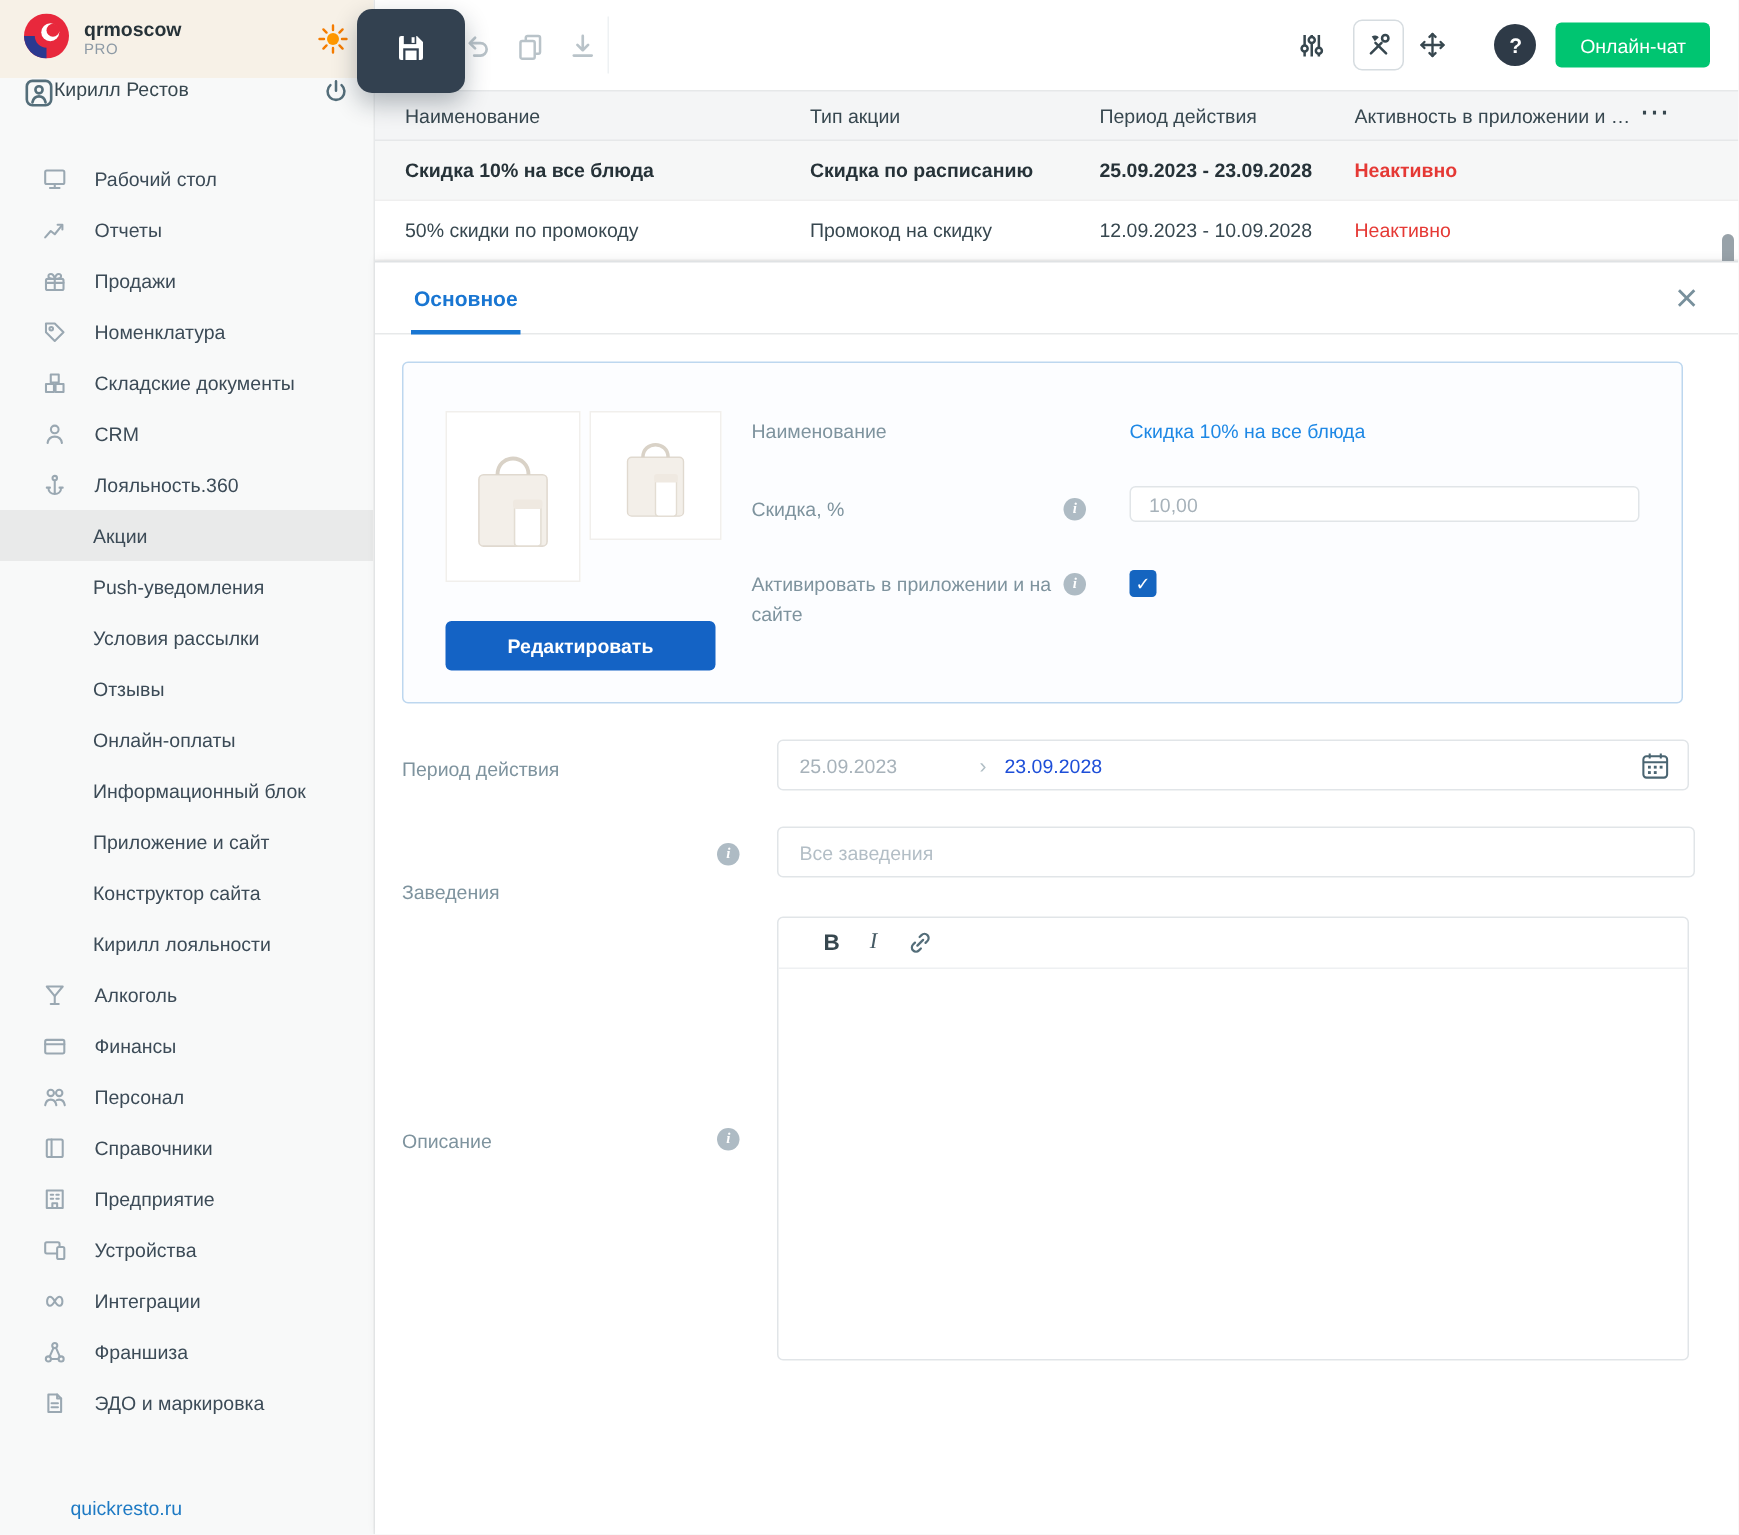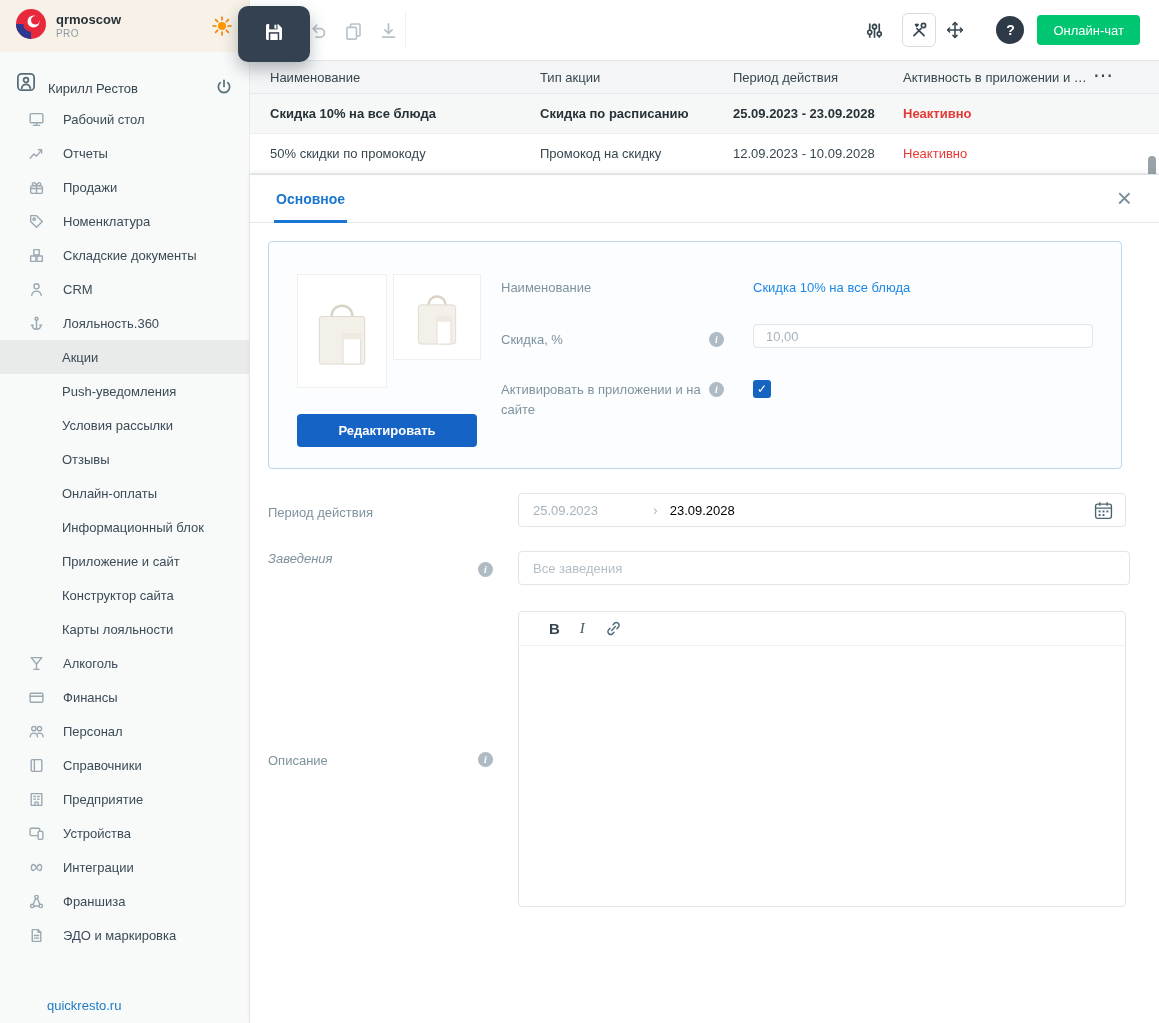--- a/index.html
+++ b/index.html
@@ -7,21 +7,21 @@
   body { font-family:"Liberation Sans", sans-serif; background:#eef0f2; }
   .app { position:relative; width:1159px; height:1023px; background:#fff; overflow:hidden; display:flex; }
 
   
   .sidebar { width:250px; flex-shrink:0; background:#f8f9f9; border-right:1px solid #e7e9ea; display:flex; flex-direction:column; position:relative; }
   .side-head { height:52px; background:#f7f1e7; display:flex; align-items:center; padding:0 16px; flex-shrink:0; }
   .brand-block { margin-left:10px; line-height:1.15; }
   .brand { font-size:13px; font-weight:700; color:#263238; }
   .tier { font-size:10px; color:#8d9aa5; letter-spacing:.4px; }
   .sun { margin-left:auto; width:22px; height:22px; }
-  .user-row { height:44px; display:flex; align-items:flex-end; padding:0 16px; gap:12px; flex-shrink:0; }
+  .user-row { height:44px; display:flex; align-items:flex-start; padding:0 16px; flex-shrink:0; }
   .user-name { font-size:13px; color:#37474f; }
   .power { margin-left:auto; width:18px; height:18px; color:#546e7a; }
   .menu { flex:1; padding-top:6px; overflow:hidden; }
   .mi { height:34px; display:flex; align-items:center; padding-left:28px; gap:18px; cursor:pointer; }
   .mi.sub { padding-left:62px; }
   .mi.act { background:#e9eaea; }
   .mi-ic { width:17px; height:17px; color:#9aa8b2; display:flex; align-items:center; }
   .mi-lb { font-size:13px; color:#3c4b57; white-space:nowrap; }
   .side-foot { padding:6px 0 10px; flex-shrink:0; }
   .whats-row { display:flex; align-items:center; padding:0 16px; gap:8px; height:26px; }
@@ -78,24 +78,24 @@
   .lb-act { left:232px; top:122px; width:210px; white-space:normal; line-height:1.55;margin-top:16px; }
   .info { position:absolute; width:15px; height:15px; border-radius:50%; background:#aebbc4; color:#fff; font-size:10px; font-weight:700; font-family:"Liberation Serif",serif; font-style:italic; display:flex; align-items:center; justify-content:center; cursor:pointer; }
   .info.i-disc { left:440px; top:90px; }
   .info.i-act { left:440px; top:140px; }
   .chk { position:absolute; left:484px; top:138px; width:18px; height:18px; background:#1565c0; border-radius:3px; color:#fff; font-size:12px; display:flex; align-items:center; justify-content:center; cursor:pointer; }
 
   .lb-period { left:18px; top:330px; }
   .period-input { position:absolute; left:268px; top:318px; width:608px; height:34px; display:flex; align-items:center; padding:0 12px 0 14px; cursor:text; }
   .p-from { width:120px; color:#a7b2ba; font-size:13px; }
   .p-chev { color:#b0bec5; font-size:14px; margin-right:12px; }
-  .p-to { color:#000000; font-size:13px; }
+  .p-to { color:#1d4ed8; font-size:13px; }
   .cal { margin-left:auto; width:19px; height:19px; cursor:pointer; }
 
-  .lb-venues { left:18px; top:376px;font-style:italic; }
+  .lb-venues { left:18px; top:412px; }
   .info.i-ven { left:228px; top:387px; }
   .inp-venues { position:absolute; left:268px; top:376px; width:612px; height:34px; padding:0 14px; }
   .inp-venues::placeholder { color:#b3bec6; opacity:1; }
 
   .lb-desc { left:18px; top:578px; }
   .info.i-desc { left:228px; top:577px; }
   .editor { position:absolute; left:268px; top:436px; width:608px; height:296px; border:1px solid #e1e5e8; border-radius:4px; background:#fff; }
   .ed-toolbar { height:34px; border-bottom:1px solid #eef0f2; display:flex; align-items:center; padding-left:30px; gap:20px; }
   .ed-b { font-size:15px; font-weight:700; color:#37474f; cursor:pointer; }
   .ed-i { font-size:15px; font-style:italic; font-family:"Liberation Serif",serif; color:#455a64; cursor:pointer; }
@@ -229,21 +229,21 @@
         <div class="mi sub">
           <span class="mi-lb">Информационный блок</span>
         </div>
         <div class="mi sub">
           <span class="mi-lb">Приложение и сайт</span>
         </div>
         <div class="mi sub">
           <span class="mi-lb">Конструктор сайта</span>
         </div>
         <div class="mi sub">
-          <span class="mi-lb">Карты лояльности</span>
+          <span class="mi-lb">Кирилл лояльности</span>
         </div>
         <div class="mi">
           <span class="mi-ic">
             <svg width="17" height="17" viewBox="0 0 16 16" fill="none" stroke="currentColor" stroke-width="1.3" stroke-linecap="round" stroke-linejoin="round">
               <path d="M3 2.5h10L8 8.5z"></path>
               <path d="M8 8.5V13M5.5 13.5h5"></path>
             </svg>
           </span>
           <span class="mi-lb">Алкоголь</span>
         </div>

